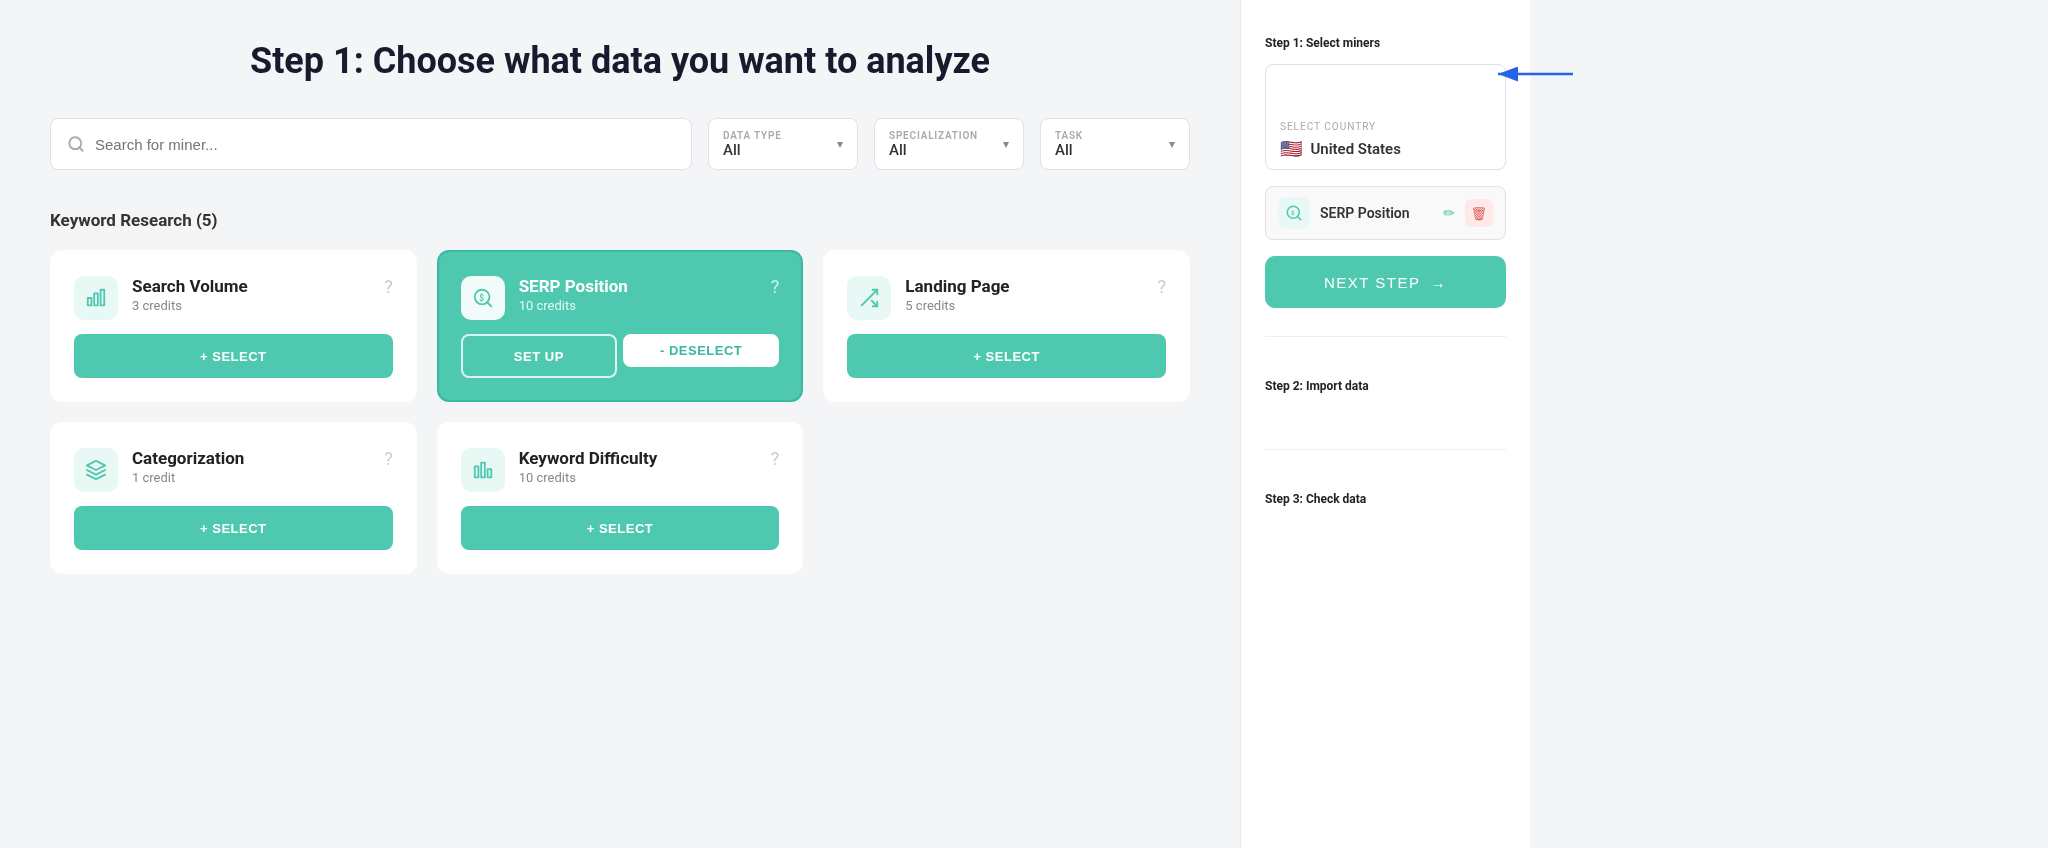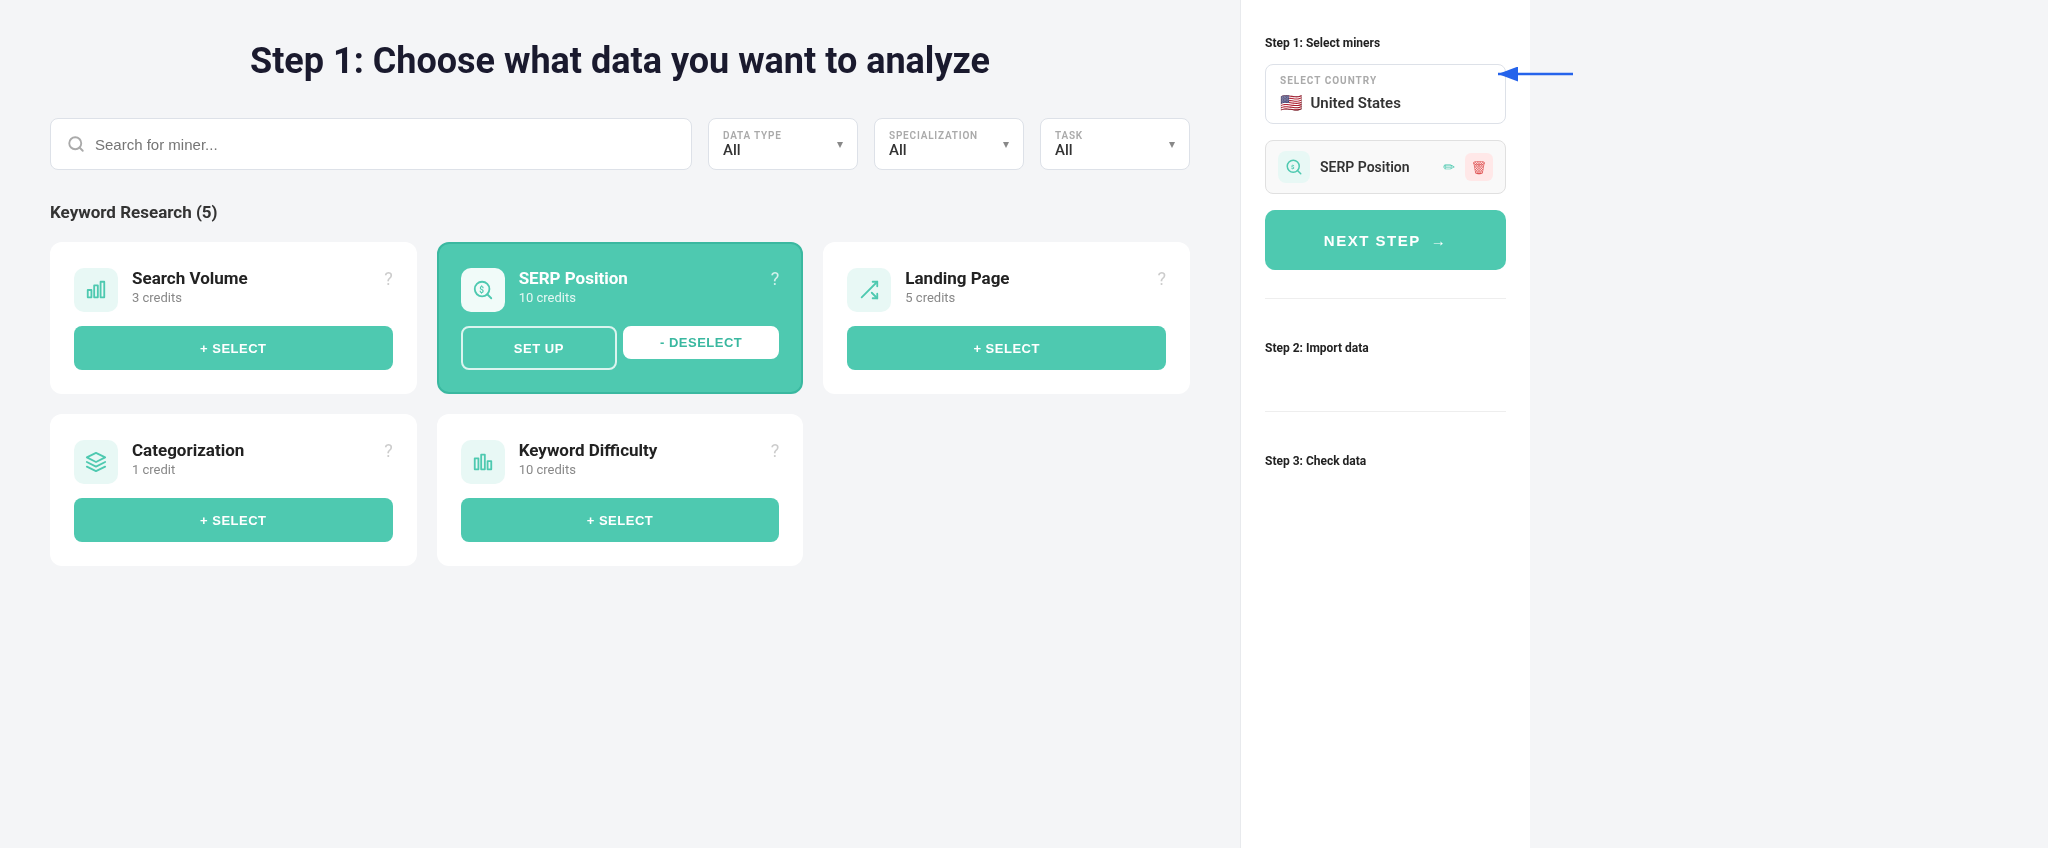--- a/index.html
+++ b/index.html
@@ -24,21 +24,21 @@
       font-weight: 700;
       color: #1a1a2e;
       margin-bottom: 36px;
       text-align: center;
     }
 
     
     .filters-row {
       display: flex;
       gap: 16px;
-      margin-bottom: 32px;
+      margin-bottom: 40px;
       align-items: center;
     }
 
     .search-box {
       flex: 1;
       display: flex;
       align-items: center;
       background: #fff;
       border: 1.5px solid #dde1e8;
       border-radius: 8px;
@@ -257,25 +257,26 @@
     
     .country-selector-wrap {
       border: 1.5px solid #dde1e8;
       border-radius: 8px;
       padding: 10px 14px;
       margin-bottom: 16px;
     }
 
     .country-label {
       font-size: 10px;
-      font-weight: 700;
+      font-weight: 400;
       color: #aaa;
       letter-spacing: 1px;
       text-transform: uppercase;
       margin-bottom: 6px;
+      margin-top: 46px;
     }
 
     .country-value-row {
       display: flex;
       align-items: center;
       gap: 8px;
     }
 
     .flag-emoji {
       font-size: 18px;
@@ -341,27 +342,27 @@
     }
 
     .delete-icon {
       font-size: 13px;
       color: #e05555;
     }
 
     
     .btn-next-step {
       width: 100%;
-      height: 60px;
+      height: 52px;
       background: #4ec9b0;
       border: none;
       border-radius: 10px;
       color: #fff;
       font-size: 15px;
-      font-weight: 700;
+      font-weight: 400;
       letter-spacing: 1.5px;
       text-transform: uppercase;
       cursor: pointer;
       display: flex;
       align-items: center;
       justify-content: center;
       gap: 10px;
     }
 
     

